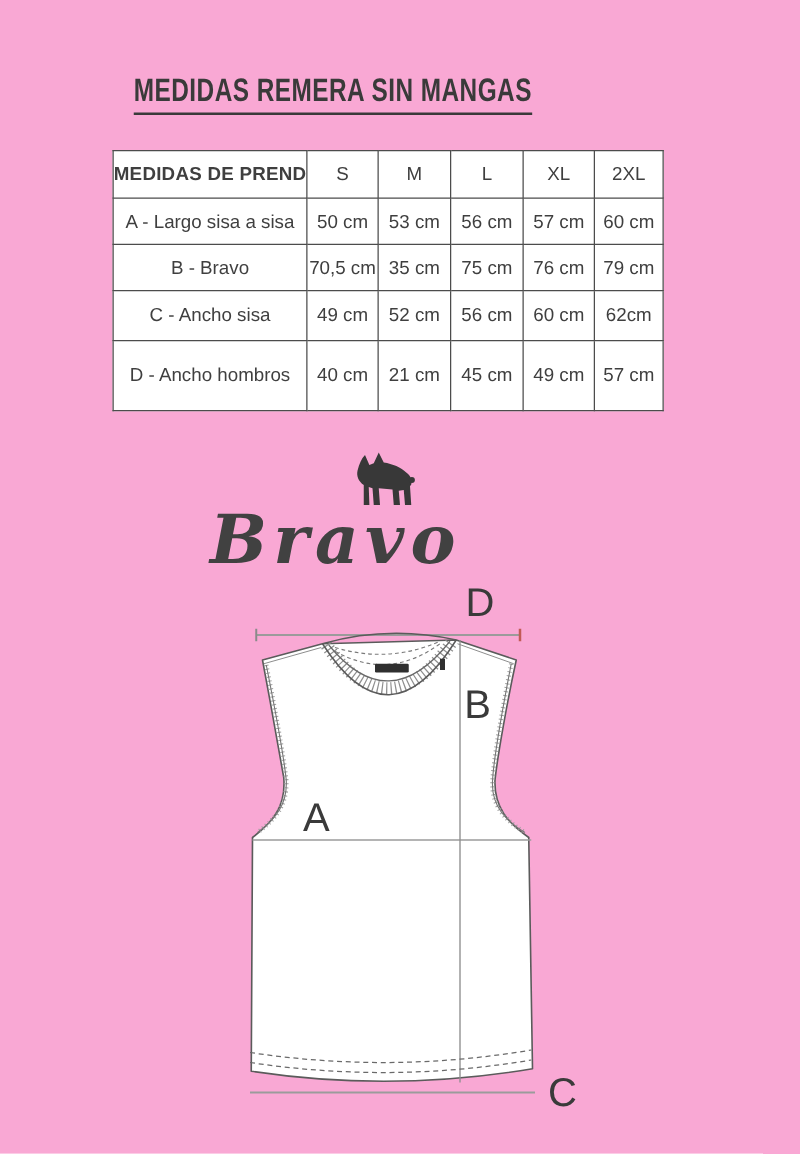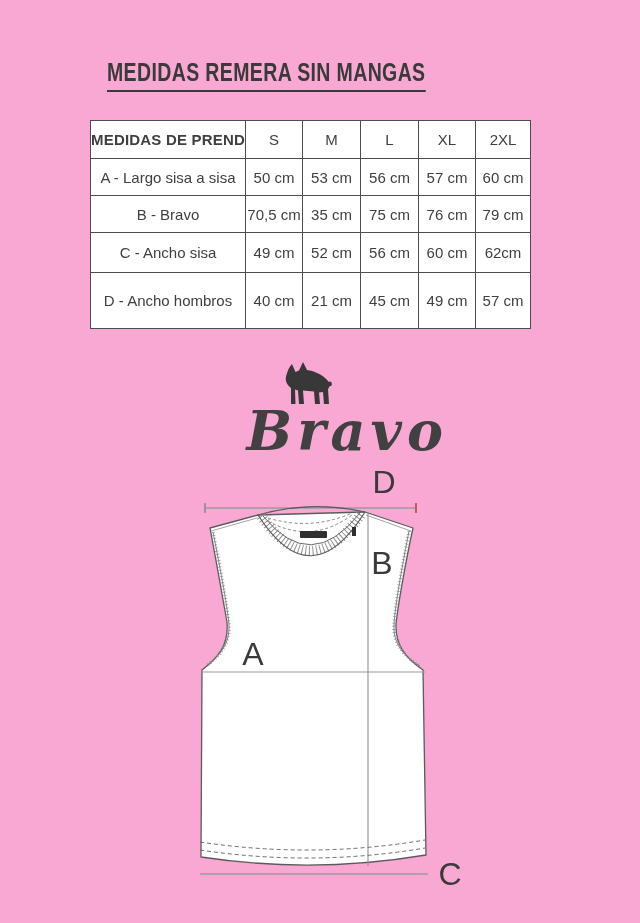--- a/index.html
+++ b/index.html
@@ -20,21 +20,21 @@
     width:440px;background:#fff;
   }
   table.size-table td{
     border:1px solid #4c4c4c;padding:0;vertical-align:middle;text-align:center;
     font-size:15px;color:#3f3f3f;overflow:hidden;white-space:nowrap;
   }
   td.lbl{text-align:left;padding-left:13px;}
   td.hd{color:#b2453f;font-weight:bold;font-size:13.5px;letter-spacing:.2px;}
   td.sz{color:#b2453f;font-size:24px;font-weight:normal;}
   
-  .logo{position:absolute;left:168px;top:360px;width:280px;text-align:right;}
+  .logo{position:absolute;left:168px;top:360px;width:280px;text-align:left;}
   .logo svg{display:block;margin:0 auto 0 auto;}
   .brand{
     font-family:"DejaVu Serif",serif;font-style:italic;font-weight:bold;
     font-size:54px;letter-spacing:5px;color:#414141;line-height:56px;margin-top:-4px;
   }
   
   .diagram{position:absolute;left:180px;top:470px;}
   .mlabel{font-family:"Liberation Sans",sans-serif;font-size:32px;fill:#3a3a3a;}
 </style>
 </head>

